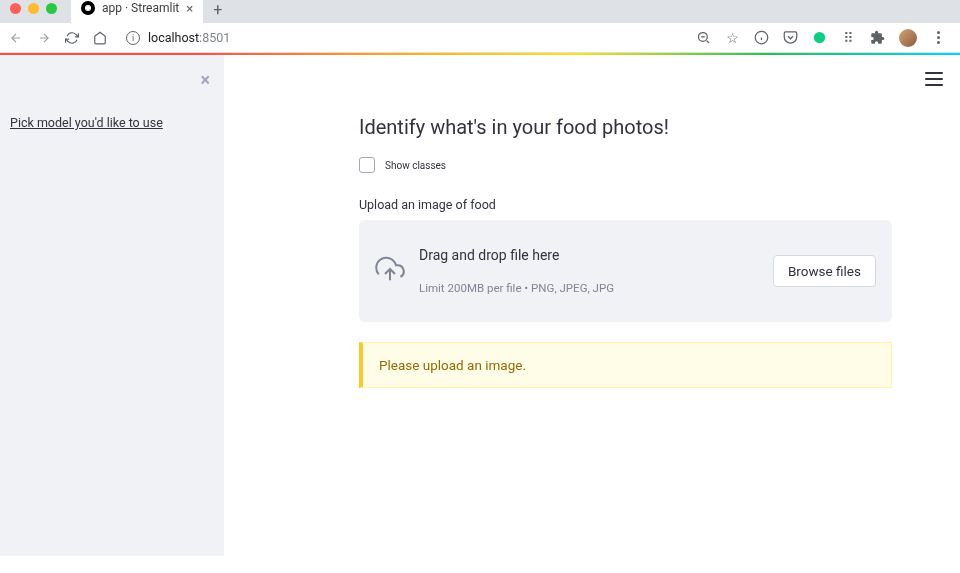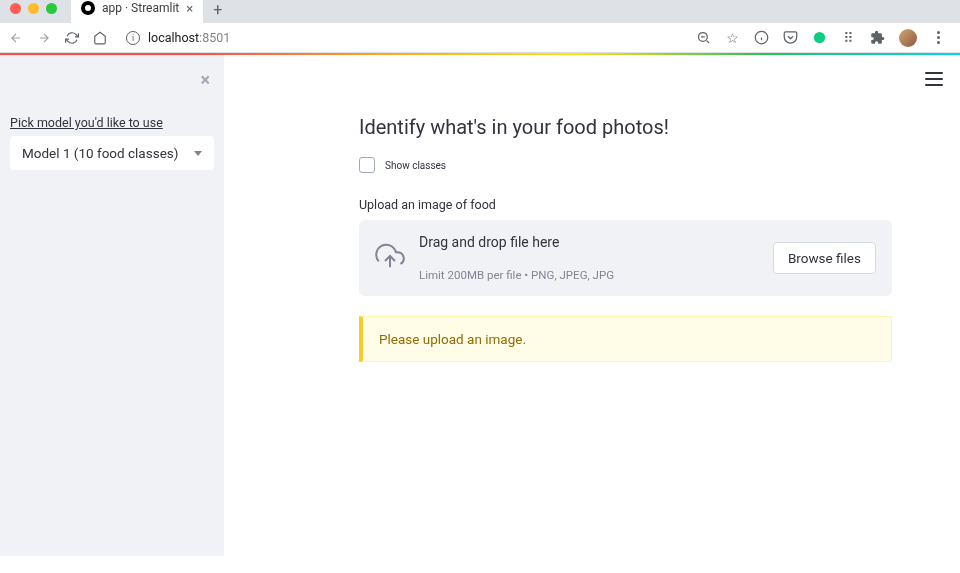--- a/index.html
+++ b/index.html
@@ -249,21 +249,21 @@
       border-radius: 3px;
     }
     .upload-label {
       font-size: 12.5px;
       color: #31333f;
       margin-bottom: 8px;
     }
     .upload-box {
       background: #f0f2f6;
       border-radius: 6px;
-      padding: 14px 16px;
+      padding: 27px 16px;
       display: flex;
       align-items: center;
       gap: 14px;
       margin-bottom: 20px;
     }
     .cloud-icon {
       color: #808495;
       flex-shrink: 0;
     }
     .cloud-icon svg { width: 30px; height: 30px; }
@@ -374,24 +374,20 @@
       </span>
   </div>
 </div>
 
 <div class="rainbow"></div>
 
 <div class="app">
   <aside class="sidebar">
     <div class="sidebar-close">×</div>
     <div class="sidebar-label">Pick model you'd like to use</div>
-    <div class="select-box">
-      <span>Model 1 (10 food classes)</span>
-      <span class="select-caret"></span>
-    </div>
   </aside>
 
   <main class="main">
     <div class="hamburger">
       <span></span>
         <span></span>
         <span></span>
     </div>
 
 

